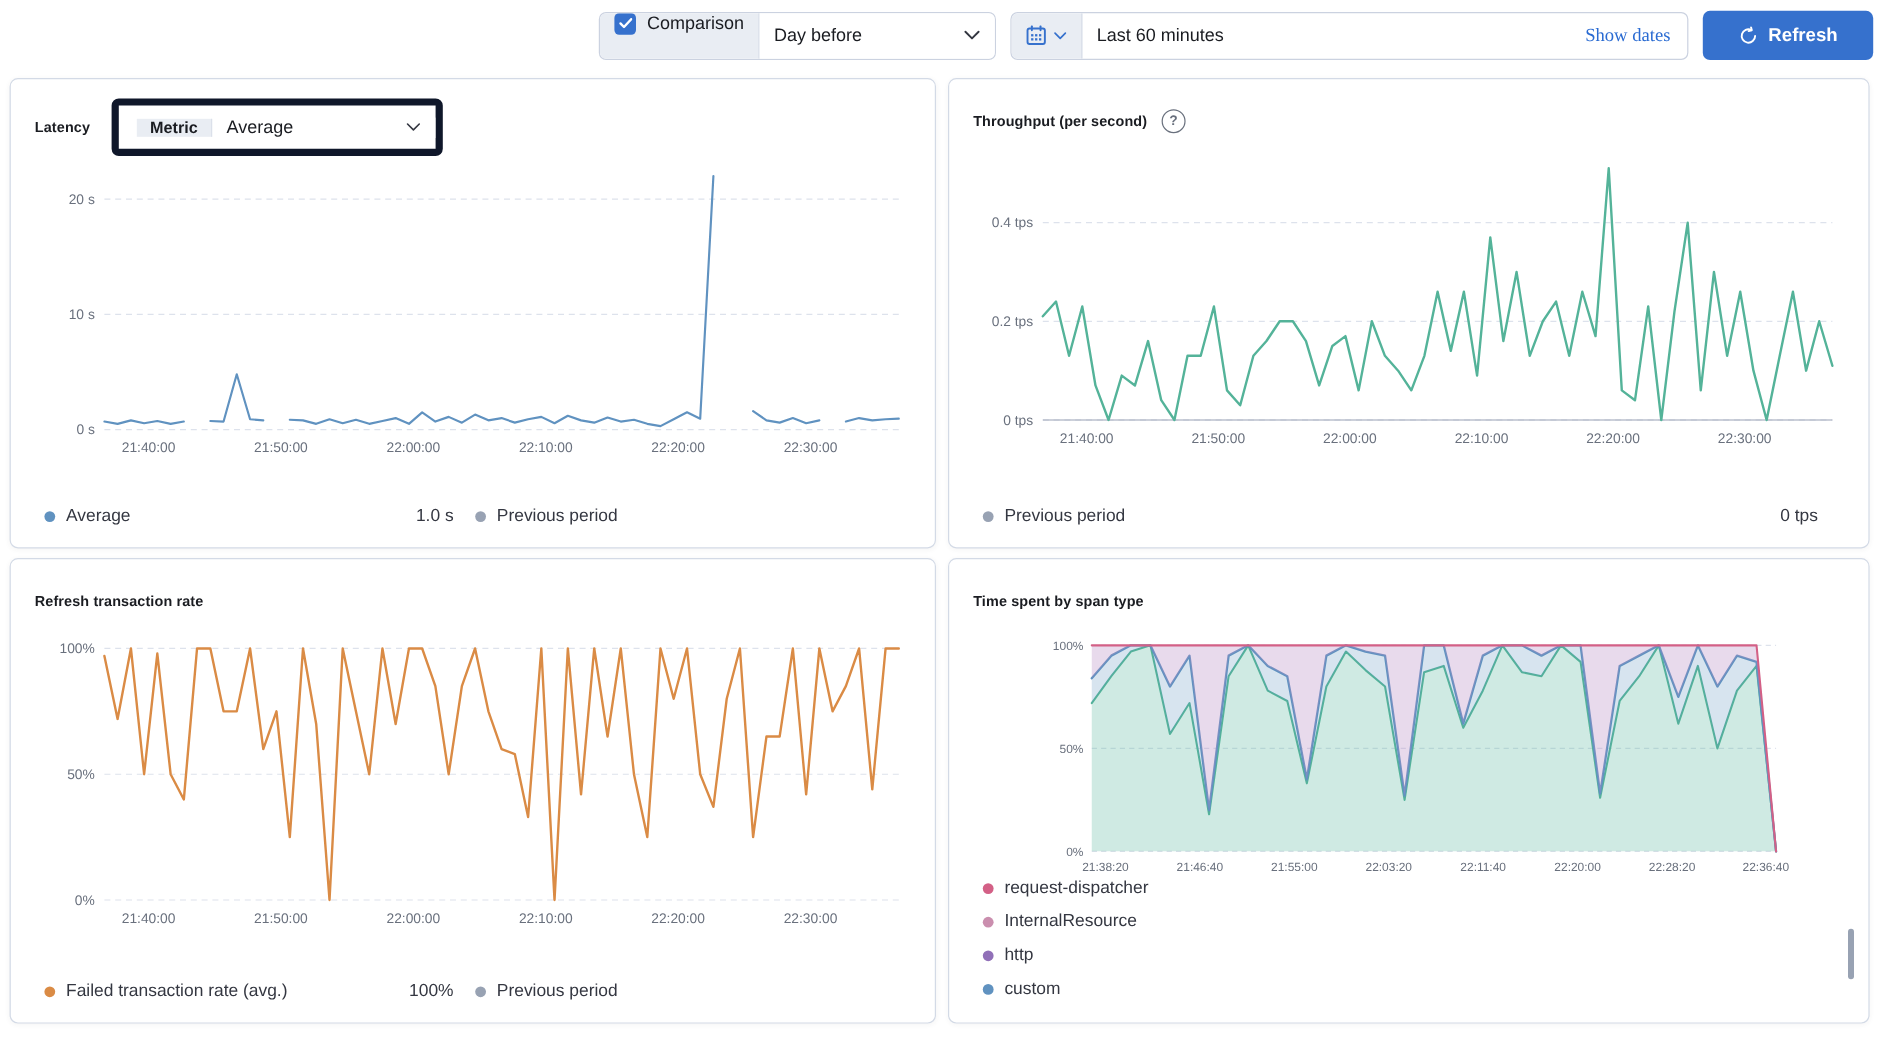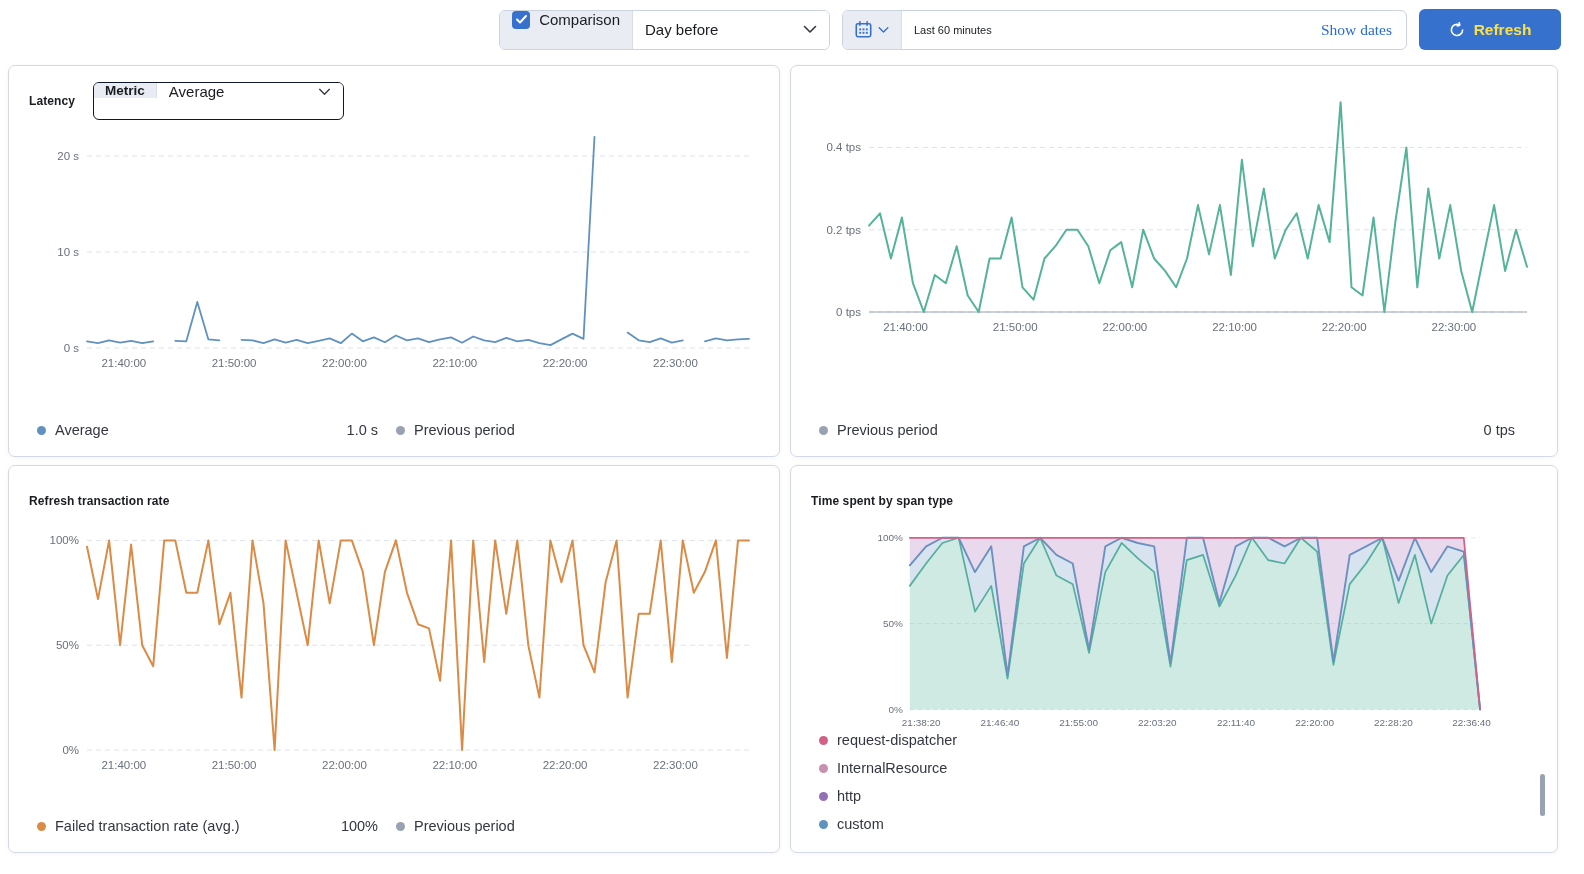--- a/index.html
+++ b/index.html
@@ -8,30 +8,30 @@
   
   .topbar{display:flex;align-items:center;justify-content:flex-end;gap:12px;padding:9px 23px 5px 0;}
   .ctl-group{display:flex;align-items:stretch;height:40px;border:1px solid #cbd2e0;border-radius:6px;background:#fff;overflow:hidden;box-sizing:border-box;}
   .prepend{background:#e9edf3;display:flex;gap:9px;padding:0 12px;border-right:1px solid #d8dde8;}
   .prepend .lbl{font-size:15px;color:#1a1c21;}
   .checkbox{width:18px;height:18px;border-radius:4px;background:#3671cd;display:inline-flex;align-items:center;justify-content:center;cursor:pointer;}
   .select{display:flex;align-items:center;justify-content:space-between;padding:0 12px;background:#fff;cursor:pointer;font-size:15px;color:#1a1c21;}
   .sel-day{width:172px;justify-content:space-between;}
   .date-group{width:565px;}
   .date-btn{display:flex;align-items:center;gap:6px;padding:0 12px;background:#e9edf3;border:none;border-right:1px solid #d8dde8;cursor:pointer;}
-  .date-text{flex:1;display:flex;align-items:center;padding:0 12px;font-size:11px;color:#1a1c21;cursor:pointer;}
+  .date-text{flex:1;display:flex;align-items:center;padding:0 12px;font-size:15px;color:#1a1c21;cursor:pointer;}
   .show-dates{display:flex;align-items:center;padding:0 14px;font-size:15.5px;font-weight:500;color:#2a6bd2;text-decoration:none;cursor:pointer;white-space:nowrap;font-family:Liberation Serif, serif;}
-  .refresh-btn{height:41px;min-width:142px;background:#3671cd;color:#fde047;border:none;border-radius:6px;font-family:inherit;font-size:15.5px;font-weight:600;display:flex;align-items:center;justify-content:center;gap:9px;cursor:pointer;}
+  .refresh-btn{height:41px;min-width:142px;background:#3671cd;color:#ffffff;border:none;border-radius:6px;font-family:inherit;font-size:15.5px;font-weight:600;display:flex;align-items:center;justify-content:center;gap:9px;cursor:pointer;}
 
   
   .grid{display:grid;grid-template-columns:772px 768px;grid-template-rows:392px 388px;gap:8px 10px;padding:10px 0 8px 8px;}
   .panel{background:#fff;border:1px solid #d3dae6;border-radius:7px;box-shadow:0 1px 4px rgba(52,55,65,.05);padding:16px 20px 18px 20px;box-sizing:border-box;display:flex;flex-direction:column;position:relative;}
   .panel-head{display:flex;align-items:center;gap:18px;min-height:38px;}
   .panel-head h2{margin:0;font-size:12px;font-weight:700;color:#1a1c21;letter-spacing:.1px;}
-  .metric-group{display:flex;align-items:flex-start;height:36px;border:1px solid #0f172a;border-radius:6px;overflow:hidden;}
+  .metric-group{display:flex;align-items:center;height:36px;border:6px solid #0f172a;border-radius:6px;overflow:hidden;padding-left:15px;}
   .metric-group .prepend-label{background:#e9edf3;display:flex;align-items:center;padding:0 11px;font-size:13.5px;font-weight:600;color:#1a1c21;border-right:1px solid #d8dde8;}
   .metric-group .select{width:162px;font-size:15px;}
   .help-icon{width:18px;height:18px;border:1.4px solid #69707d;border-radius:50%;display:inline-flex;align-items:center;justify-content:center;font-size:11.5px;font-weight:700;color:#69707d;margin-left:-6px;}
   svg.chart{display:block;margin-top:4px;}
 
   
   .legend{margin-top:auto;display:flex;align-items:center;padding:0 4px 0 8px;}
   .legend-item{flex:1;display:flex;align-items:center;gap:9px;font-size:14.5px;color:#343741;cursor:pointer;min-width:0;}
   .legend-item .lval{margin-left:auto;padding-right:18px;white-space:nowrap;}
   .dot{width:9px;height:9px;border-radius:50%;flex:0 0 auto;}
@@ -135,20 +135,24 @@
       </div>
       <div class="legend-item">
         <span class="dot" style="background: rgb(152, 162, 179);"></span>
         <span>Previous period</span>
         <span class="lval"></span>
       </div>
     </div>
   </section>
 
   <section class="panel">
+    <div class="panel-head">
+      <h2>Throughput (per second)</h2>
+      <span class="help-icon">?</span>
+    </div>
     <svg class="chart" viewBox="0 0 728 252" width="728" height="252">
         <line x1="58" x2="716" y1="61.47169811320754" y2="61.47169811320754" stroke="#dde2ec" stroke-width="1" stroke-dasharray="5,4"></line>
         <text x="50" y="65.47169811320754" text-anchor="end" font-family="&quot;Liberation Sans&quot;,sans-serif" font-size="11.5" fill="#69707d">0.4 tps</text>
         <line x1="58" x2="716" y1="143.73584905660377" y2="143.73584905660377" stroke="#dde2ec" stroke-width="1" stroke-dasharray="5,4"></line>
         <text x="50" y="147.73584905660377" text-anchor="end" font-family="&quot;Liberation Sans&quot;,sans-serif" font-size="11.5" fill="#69707d">0.2 tps</text>
         <line x1="58" x2="716" y1="226" y2="226" stroke="#dde2ec" stroke-width="1" stroke-dasharray="5,4"></line>
         <text x="50" y="230" text-anchor="end" font-family="&quot;Liberation Sans&quot;,sans-serif" font-size="11.5" fill="#69707d">0 tps</text>
         <line x1="58" x2="716" y1="226" y2="226" stroke="#9aa2b5" stroke-width="1"></line>
         <text x="94.5848" y="245" text-anchor="middle" font-family="&quot;Liberation Sans&quot;,sans-serif" font-size="11.5" fill="#69707d">21:40:00</text>
         <text x="204.2076" y="245" text-anchor="middle" font-family="&quot;Liberation Sans&quot;,sans-serif" font-size="11.5" fill="#69707d">21:50:00</text>

